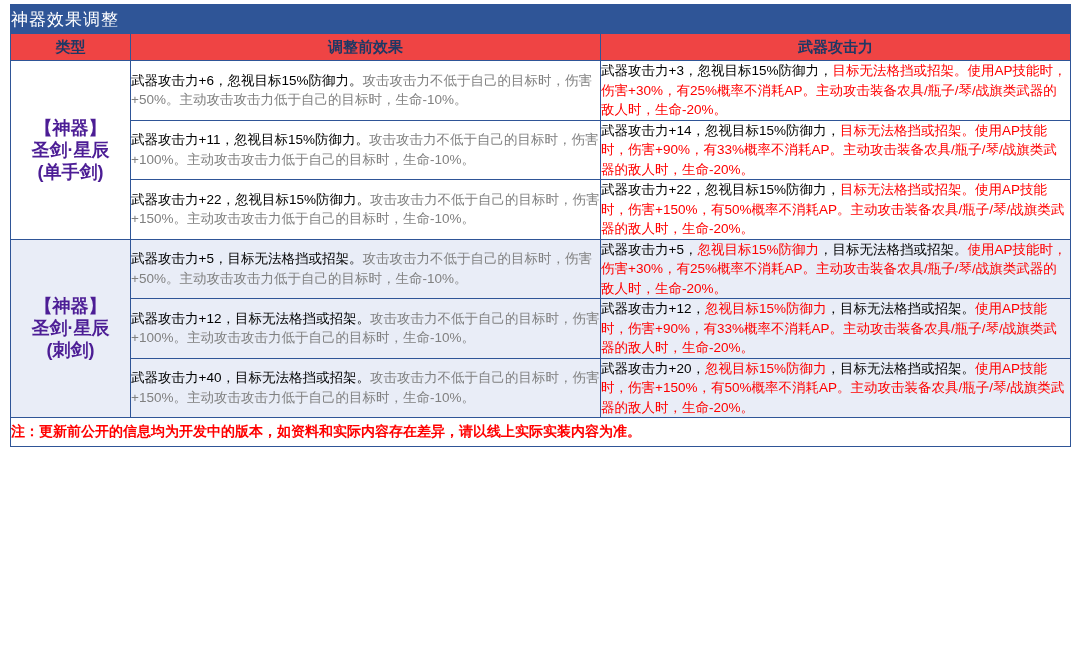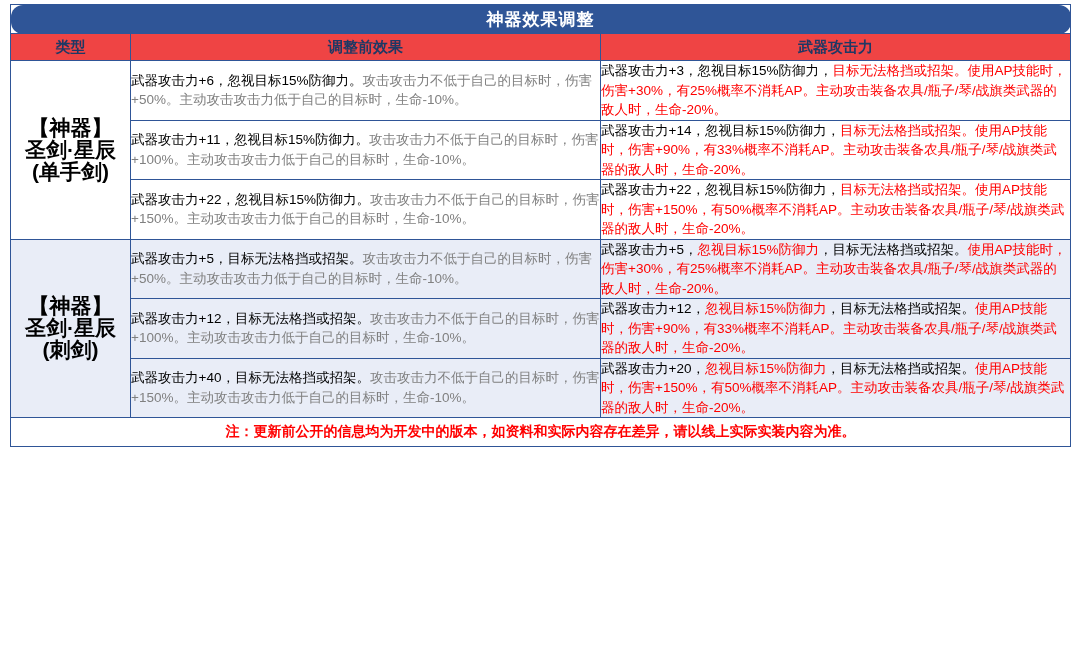--- a/index.html
+++ b/index.html
@@ -28,63 +28,61 @@
   }
   table.main td, table.main th {
     border: 1px solid #2f5597;
     vertical-align: middle;
     padding: 0;
   }
   
   .title-cell {
     background: #2f5597;
     color: #ffffff;
-    text-align: center;
-    font-weight: bold;
+    text-align: left;
+    font-weight: normal;
     font-size: 17px;
     height: 28px;
     letter-spacing: 1px;
-    border-radius: 12px;
   }
   
   .hdr {
     background: #ef4444;
     color: #1f3864;
     text-align: center;
     font-weight: bold;
     font-size: 15px;
     height: 26px;
   }
   
   .cat {
     text-align: center;
     font-weight: bold;
-    font-size: 21px;
+    font-size: 18px;
     line-height: 22px;
     padding: 4px 2px;
-    color: #000000;
+    color: #4c1d95;
   }
   .cat.shaded {
     background: #e9edf7;
   }
   .cell {
     font-size: 13.5px;
     line-height: 19.5px;
     padding: 5px 6px 6px 6px;
     text-align: left;
   }
   .cell.shaded {
     background: #e9edf7;
   }
   .blk { color: #000000; }
   .gry { color: #808080; }
   .red { color: #ff0000; }
   
   .note {
-    text-align: center;
     color: #ff0000;
     font-size: 14px;
     font-weight: bold;
     height: 28px;
     background: #ffffff;
   }
   .col-cat { width: 120px; }
   .col-before { width: 470px; }
   .col-after { width: 470px; }
 </style>

